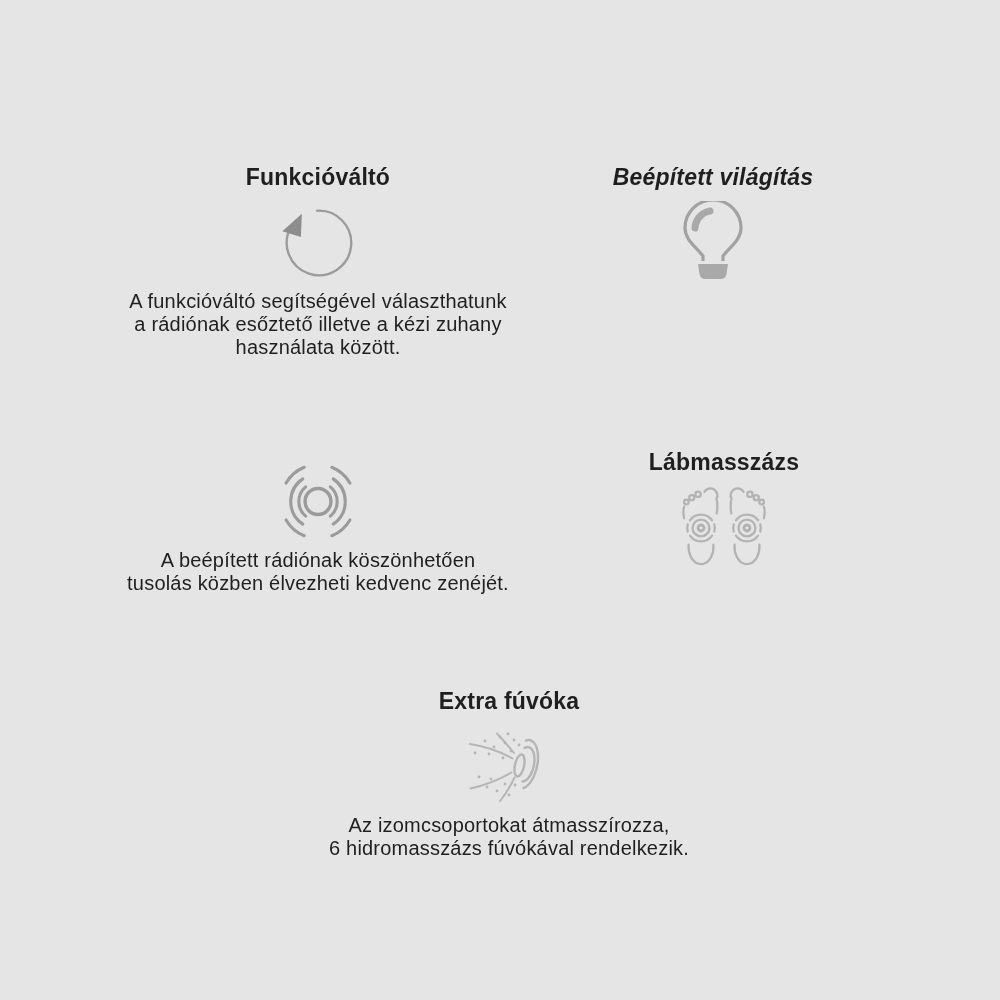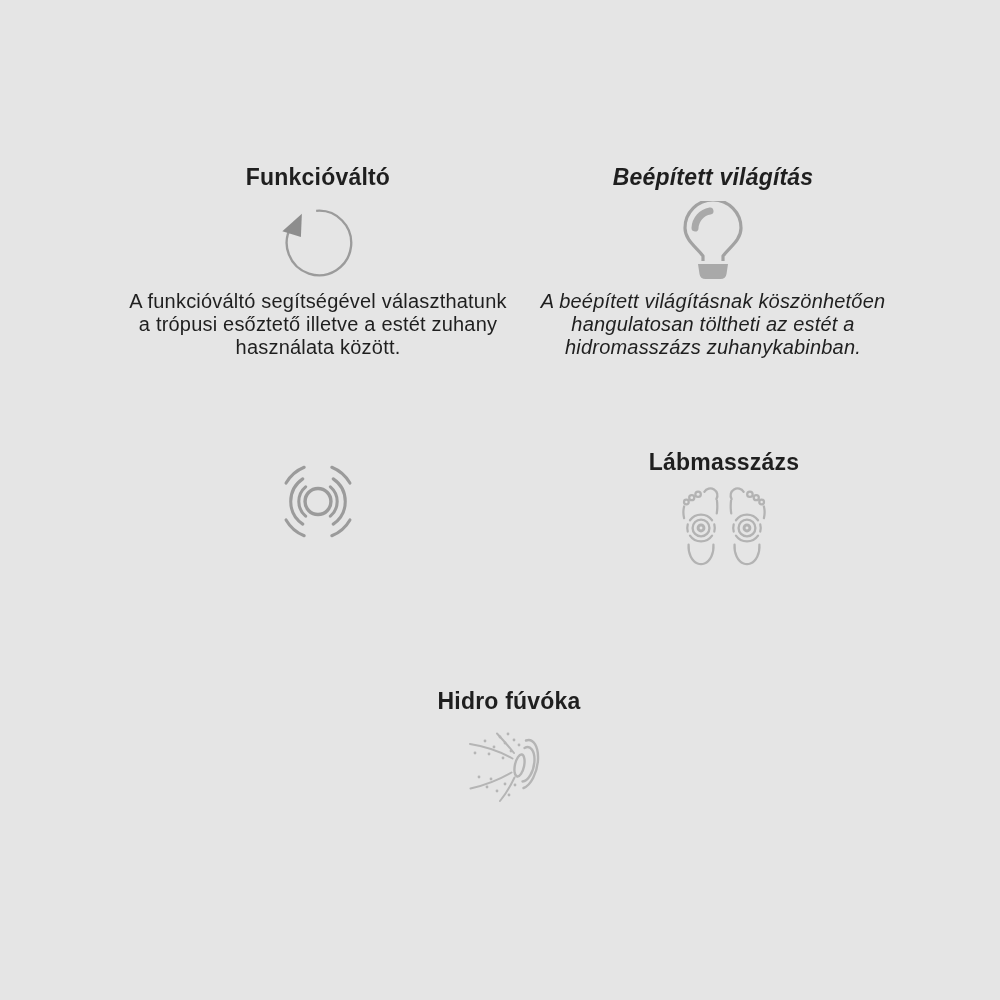--- a/index.html
+++ b/index.html
@@ -58,52 +58,51 @@
 
   <section class="feature" id="feature-1">
     <h2>Funkcióváltó</h2>
     <div class="icon-wrap">
       <svg width="90" height="86" viewBox="0 0 92 88" fill="none">
         <path d="M 44.1 12.1 A 33 33 0 1 1 18.4 28.5" stroke="#9b9b9b" stroke-width="2.4" fill="none"></path>
         <polygon points="9.5,33 29.5,15 28.5,39" fill="#8d8d8d"></polygon>
       </svg>
     </div>
     <p>A funkcióváltó segítségével választhatunk
-a trópusi esőztető illetve a estét zuhany
+a rádiónak esőztető illetve a kézi zuhany
 használata között.</p>
   </section>
 
   <section class="feature" id="feature-2">
     <h2>Beépített világítás</h2>
     <div class="icon-wrap">
       <svg width="62" height="82" viewBox="0 0 62 82" fill="none">
         <path d="M 21 60 L 21 55 C 14 46 3 39 3 27 A 28 28 0 0 1 59 27 C 59 39 48 46 41 55 L 41 60" stroke="#a2a2a2" stroke-width="3.2" fill="none" stroke-linejoin="round"></path>
         <path d="M 13 27 A 18 18 0 0 1 28 10" stroke="#a9a9a9" stroke-width="7" stroke-linecap="round" fill="none"></path>
         <path d="M 16 63 L 46 63 L 44.5 73 Q 43.8 78 38.5 78 L 23.5 78 Q 18.2 78 17.5 73 Z" fill="#a9a9a9"></path>
       </svg>
     </div>
-    <p>A beépített világításnak köszönhetően
-hangulatosan töltheti az estét a
-hidromasszázs zuhanykabinban.</p>
   </section>
 
   <section class="feature" id="feature-3">
     <div class="icon-wrap">
       <svg width="94" height="79" viewBox="0 0 98 82" fill="none" stroke="#9b9b9b" stroke-width="3.2" stroke-linecap="round">
         <circle cx="49" cy="41" r="13.5" stroke-width="3.6"></circle>
         <path d="M 36.1 25.7 A 20 20 0 0 0 36.1 56.3"></path>
         <path d="M 33.1 17.4 A 28.5 28.5 0 0 0 33.1 64.6"></path>
         <path d="M 34.6 5.3 A 38.5 38.5 0 0 0 15.7 21.8"></path>
         <path d="M 15.7 60.2 A 38.5 38.5 0 0 0 34.6 76.7"></path>
         <path d="M 61.9 25.7 A 20 20 0 0 1 61.9 56.3"></path>
         <path d="M 64.9 17.4 A 28.5 28.5 0 0 1 64.9 64.6"></path>
         <path d="M 63.4 5.3 A 38.5 38.5 0 0 1 82.3 21.8"></path>
         <path d="M 82.3 60.2 A 38.5 38.5 0 0 1 63.4 76.7"></path>
       </svg>
     </div>
+    <p>A beépített rádiónak köszönhetően
+tusolás közben élvezheti kedvenc zenéjét.</p>
   </section>
 
   <section class="feature" id="feature-4">
     <h2>Lábmasszázs</h2>
     <div class="icon-wrap">
       <svg width="88" height="88" viewBox="0 0 90 90" fill="none" stroke="#b3b3b3" stroke-width="2.3" stroke-linecap="round">
         <defs>
           <g id="foot">
             <path d="M 35.2 15.5 A 6.4 6.4 0 1 0 22.9 8.0"></path>
             <circle cx="16.5" cy="10.5" r="2.8"></circle>
@@ -120,21 +119,21 @@
             <path d="M 6.8 62 C 6.2 71 10 79 16 81.3 C 18.2 82.1 20.8 82.1 23 81.3 C 29 79 32.8 71 32.2 62"></path>
           </g>
         </defs>
         <use href="#foot" transform="translate(2,1)"></use>
         <use href="#foot" transform="translate(88,1) scale(-1,1)"></use>
       </svg>
     </div>
   </section>
 
   <section class="feature" id="feature-5">
-    <h2>Hidro fúvóka</h2>
+    <h2>Extra fúvóka</h2>
     <div class="icon-wrap">
       <svg width="92" height="78" viewBox="0 0 92 78" fill="none" stroke="#b5b5b5" stroke-width="2" stroke-linecap="round">
         <path d="M 63 13.5 A 12.5 24.5 12 1 1 60.5 61" stroke-width="2.4"></path>
         <path d="M 61.5 21 A 9 17.5 12 1 1 59.5 54.5" stroke-width="2.4"></path>
         <ellipse cx="56.5" cy="38.5" rx="4.6" ry="11.2" transform="rotate(12 56.5 38.5)" stroke-width="2.4"></ellipse>
         <path d="M 51 26 C 45 18.5 40.5 13.5 34 6.5"></path>
         <path d="M 49.5 31.5 C 37 24.5 23 19.5 7 17"></path>
         <path d="M 48.5 45.5 C 36.5 52.5 23 58 7.5 61.5"></path>
         <path d="M 51.5 50.5 C 47.5 59 43 66.5 37 74"></path>
         <g fill="#b5b5b5" stroke="none">
@@ -152,15 +151,17 @@
             <circle cx="16" cy="50" r="1.4"></circle>
           <circle cx="28" cy="52" r="1.4"></circle>
             <circle cx="42" cy="57" r="1.4"></circle>
           <circle cx="52" cy="58" r="1.4"></circle>
             <circle cx="34" cy="64" r="1.4"></circle>
           <circle cx="46" cy="68" r="1.4"></circle>
             <circle cx="24" cy="60" r="1.4"></circle>
         </g>
       </svg>
     </div>
+    <p>Az izomcsoportokat átmasszírozza,
+6 hidromasszázs fúvókával rendelkezik.</p>
   </section>
 
 </div>
 
 </body></html>

